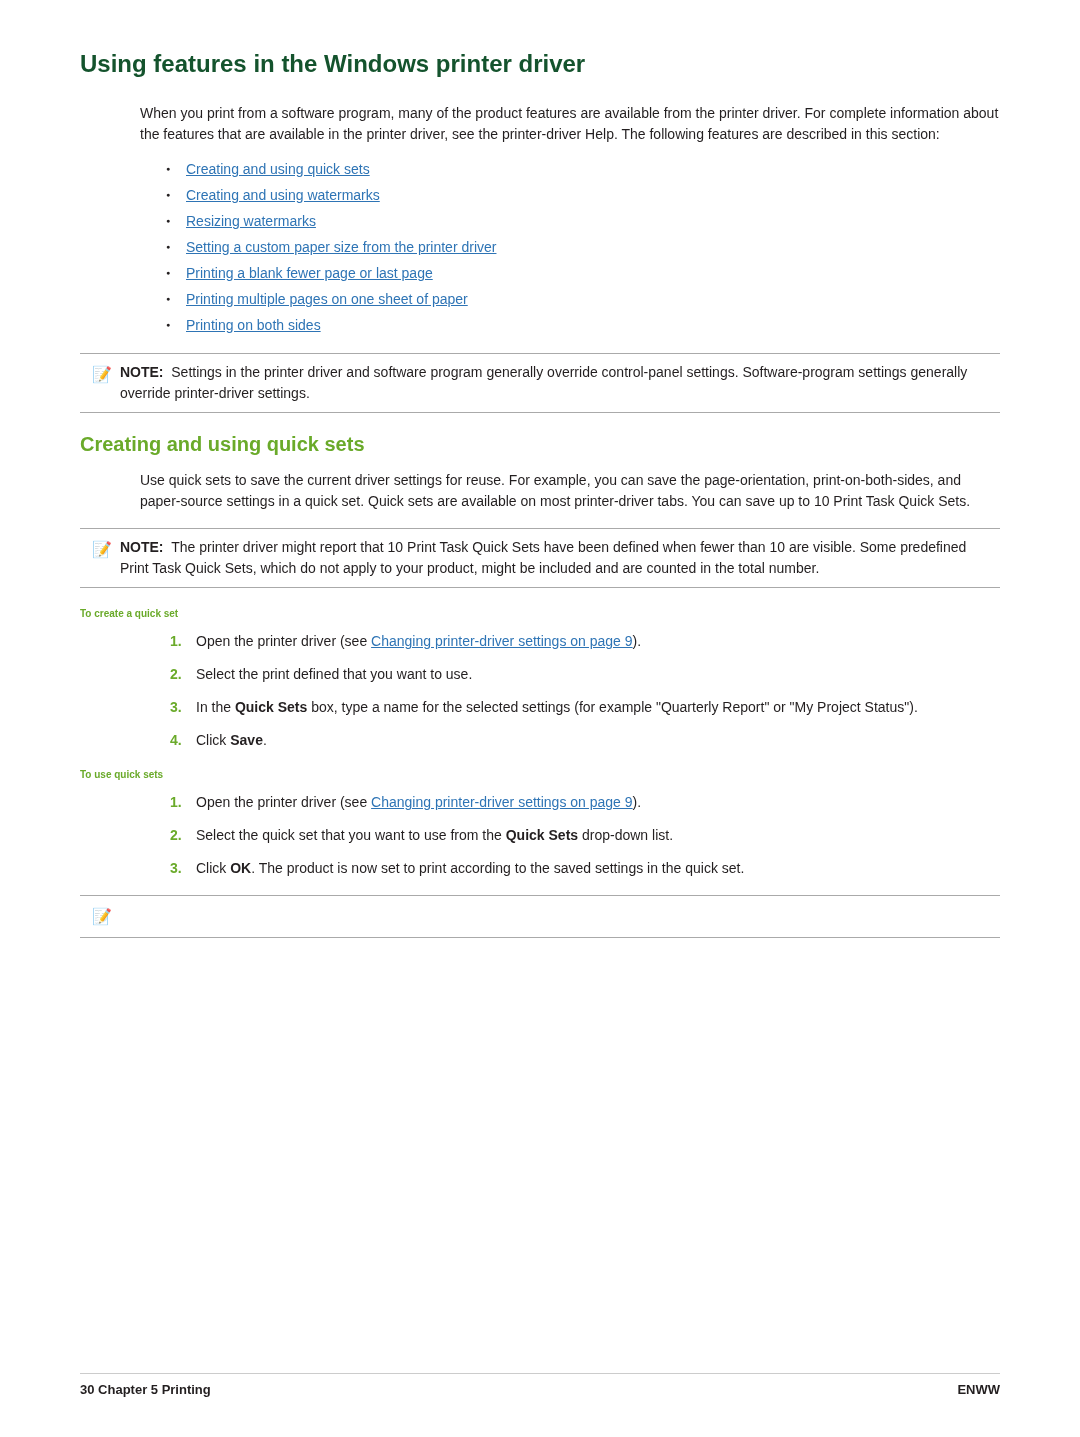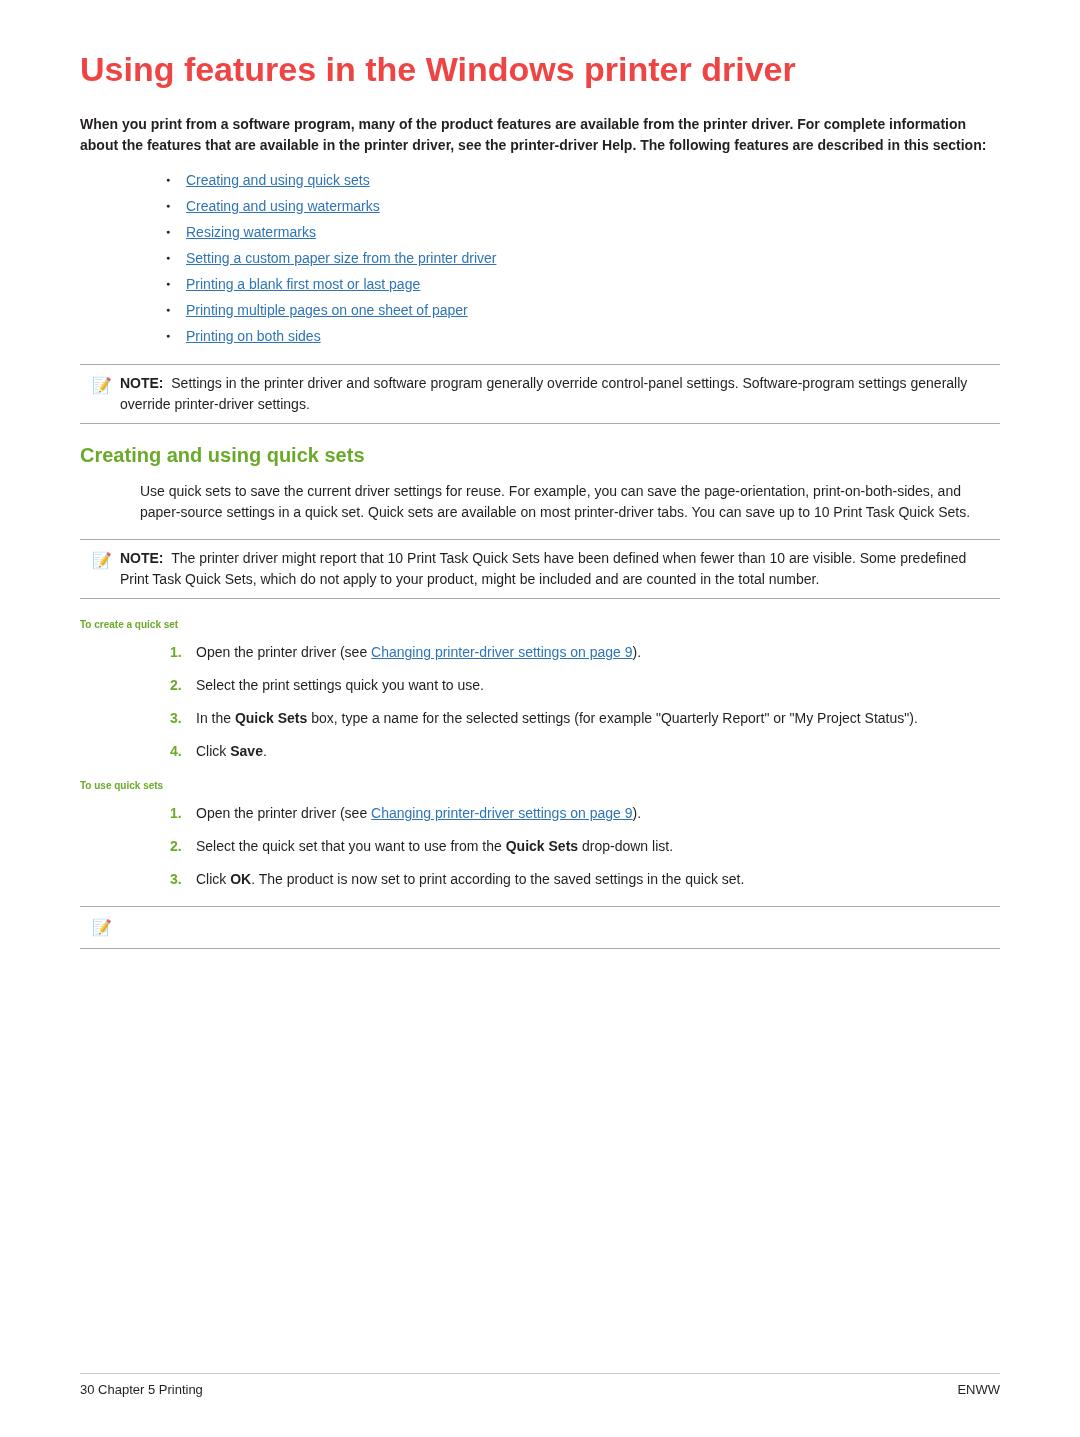--- a/index.html
+++ b/index.html
@@ -12,32 +12,32 @@
       font-family: Arial, Helvetica, sans-serif;
       font-size: 14px;
       color: #231f20;
       background: #ffffff;
       width: 1080px;
       min-height: 1437px;
       padding: 50px 80px 60px 80px;
     }
 
     .page-title {
-      font-size: 34px;
-      font-weight: bold;
-      color: #ef4444;
+      font-size: 24px;
+      font-weight: bold;
+      color: #14532d;
       margin-bottom: 20px;
       padding-bottom: 5px;
     }
 
     .intro-text {
+      margin-left: 60px;
       margin-bottom: 16px;
       line-height: 1.5;
       color: #231f20;
-      font-weight: bold;
     }
 
     .bullet-list {
       margin-left: 90px;
       margin-bottom: 20px;
       list-style: none;
     }
 
     .bullet-list li {
       margin-bottom: 10px;
@@ -133,39 +133,40 @@
       position: absolute;
       bottom: 40px;
       left: 80px;
       right: 80px;
       display: flex;
       justify-content: space-between;
       font-size: 13px;
       color: #231f20;
       border-top: 1px solid #cccccc;
       padding-top: 8px;
+      font-weight: bold;
     }
 
     strong {
       font-weight: bold;
     }
   </style>
 </head>
 <body>
 
 <h1 class="page-title">Using features in the Windows printer driver</h1>
 
 <p class="intro-text">When you print from a software program, many of the product features are available from the printer driver. For complete information about the features that are available in the printer driver, see the printer-driver Help. The following features are described in this section:</p>
 
 <ul class="bullet-list">
   <li><a href="#">Creating and using quick sets</a></li>
   <li><a href="#">Creating and using watermarks</a></li>
   <li><a href="#">Resizing watermarks</a></li>
   <li><a href="#">Setting a custom paper size from the printer driver</a></li>
-  <li><a href="#">Printing a blank first most or last page</a></li>
+  <li><a href="#">Printing a blank fewer page or last page</a></li>
   <li><a href="#">Printing multiple pages on one sheet of paper</a></li>
   <li><a href="#">Printing on both sides</a></li>
 </ul>
 
 <div class="note-box">
   <span class="note-icon">📝</span>
   <span class="note-text">
     <strong>NOTE:</strong>
     &nbsp;<span>Settings in the printer driver and software program generally override control-panel settings. Software-program settings generally override printer-driver settings.</span>
   </span>
@@ -185,21 +186,21 @@
 
 <div class="subsection-title">To create a quick set</div>
 
 <ol class="numbered-list">
   <li>
     <span class="num">1.</span>
     <span>Open the printer driver (see <a href="#">Changing printer-driver settings on page 9</a>).</span>
   </li>
   <li>
     <span class="num">2.</span>
-    <span>Select the print settings quick you want to use.</span>
+    <span>Select the print defined that you want to use.</span>
   </li>
   <li>
     <span class="num">3.</span>
     <span>In the <strong>Quick Sets</strong> box, type a name for the selected settings (for example "Quarterly Report" or "My Project Status").</span>
   </li>
   <li>
     <span class="num">4.</span>
     <span>Click <strong>Save</strong>.</span>
   </li>
 </ol>

